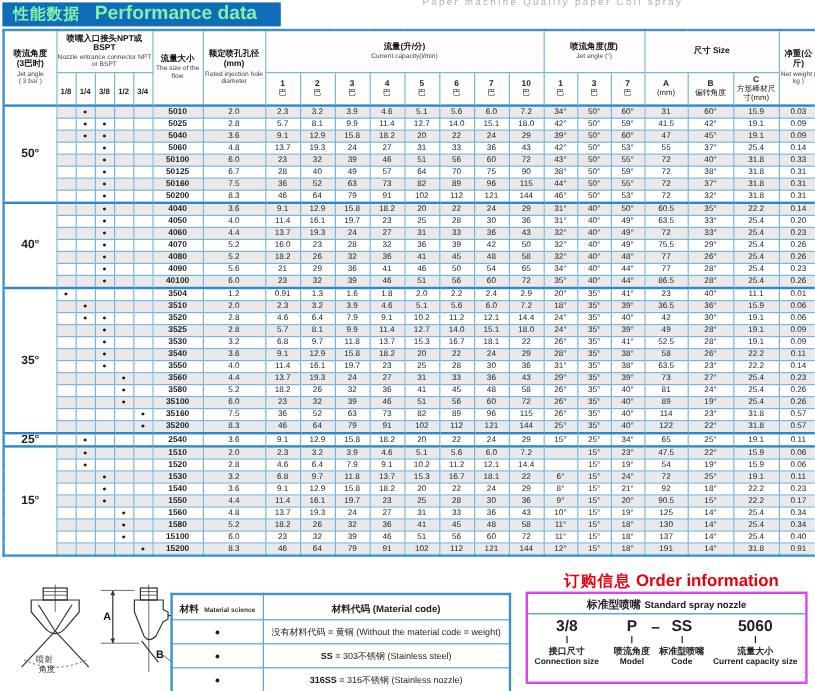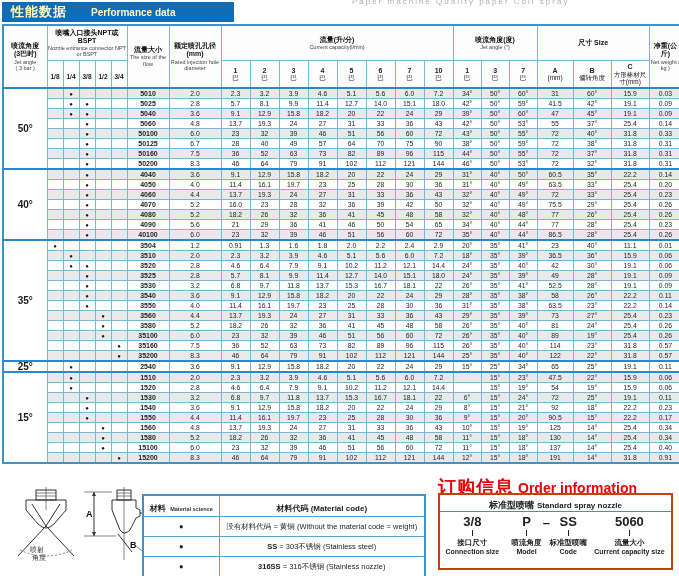--- a/index.html
+++ b/index.html
@@ -5,25 +5,25 @@
   html,body{margin:0;padding:0;}
   body{
     width:679px;height:576px;position:relative;overflow:hidden;
     background:#ffffff;
     font-family:"Liberation Sans","DejaVu Sans",sans-serif;
     color:#222;
   }
   
   .title-bar{
     position:absolute;left:2px;top:2px;width:232px;height:20px;
-    background:#0e6db6;color:#fef9c3;display:flex;align-items:center;
-    padding-left:9px;box-sizing:border-box;gap:24px;
+    background:#0e6db6;color:#86efac;display:flex;align-items:center;
+    padding-left:9px;box-sizing:border-box;gap:12px;
   }
   .title-cn{font-size:13px;font-weight:bold;letter-spacing:1px;}
-  .title-en{font-size:10px;font-weight:bold;}
+  .title-en{font-size:16px;font-weight:bold;}
   .top-caption{
     position:absolute;top:-3px;left:352px;font-size:8px;color:#b0b0b0;
     white-space:nowrap;letter-spacing:2px;
   }
   
   table.main{
     position:absolute;top:24px;left:2px;width:675px;
     border-collapse:collapse;table-layout:fixed;
     border:2px solid #3d92c7;
   }
@@ -56,25 +56,25 @@
   table.material th, table.material td{
     border:1px solid #5aa3d2;background:#fff;text-align:center;vertical-align:middle;
   }
   table.material th{height:18px;}
   table.material td{height:17px;font-size:7.5px;}
   .mat-hcn{font-weight:bold;font-size:8px;}
   .mat-hen{font-size:5.5px;color:#333;}
   .mat-bold{font-weight:bold;}
   
   .order-title{position:absolute;left:438px;top:475px;color:#e8000d;white-space:nowrap;}
-  .order-title .ot-cn{font-size:18px;font-weight:bold;letter-spacing:1px;}
+  .order-title .ot-cn{font-size:13px;font-weight:bold;letter-spacing:1px;margin-left:32px;}
   .order-title .ot-en{font-size:14px;font-weight:bold;margin-left:4px;}
   .order-box{
     position:absolute;left:438px;top:493px;width:235px;height:77px;
-    border:2px solid #c2410c;background:#fff;box-sizing:border-box;
+    border:2px solid #d946ef;background:#fff;box-sizing:border-box;
   }
   .order-box .ob-head{
     height:16px;line-height:16px;border-bottom:1px solid #3d92c7;
     text-align:center;
   }
   .ob-head .obh-cn{font-weight:bold;font-size:9px;}
   .ob-head .obh-en{font-weight:bold;font-size:8px;margin-left:3px;}
   .ob-grid{display:flex;width:100%;height:58px;position:relative;}
   .ob-col{display:flex;flex-direction:column;align-items:center;justify-content:flex-start;padding-top:3px;box-sizing:border-box;}
   .ob-col.c1{width:28%;} .ob-col.c2{width:19%;} .ob-col.c3{width:17%;} .ob-col.c4{width:36%;}

